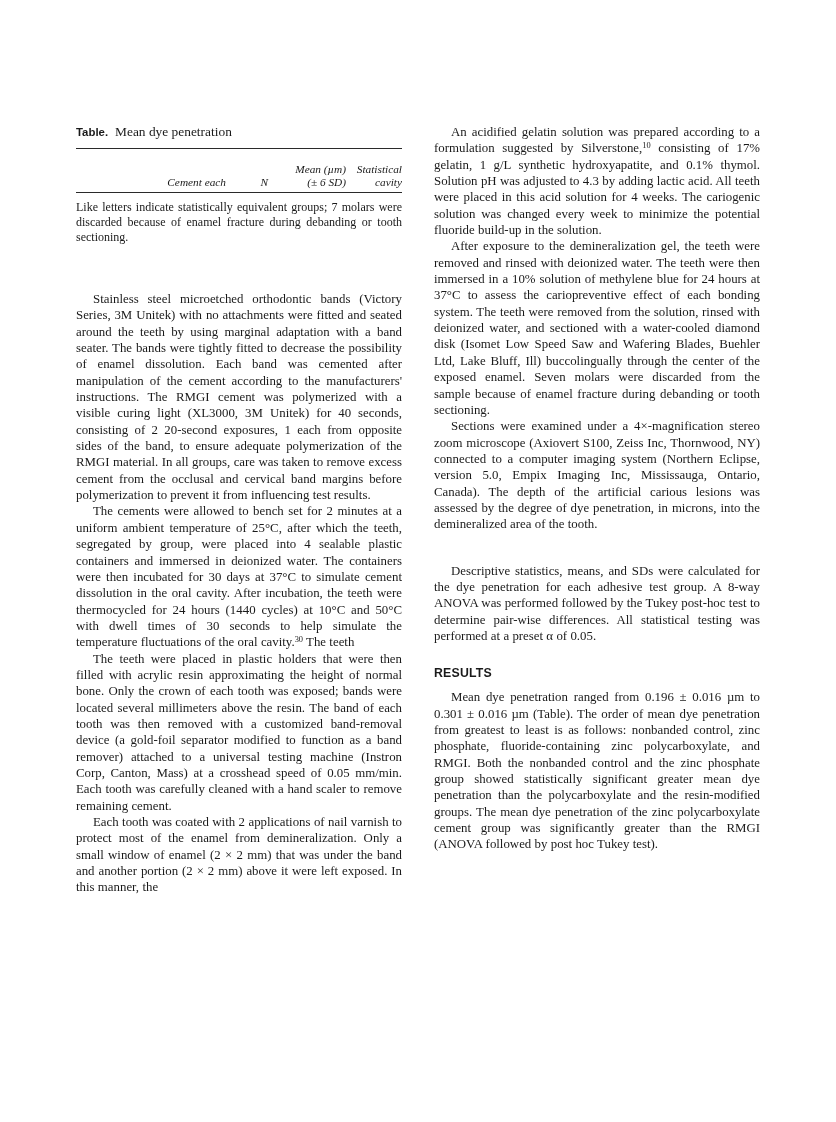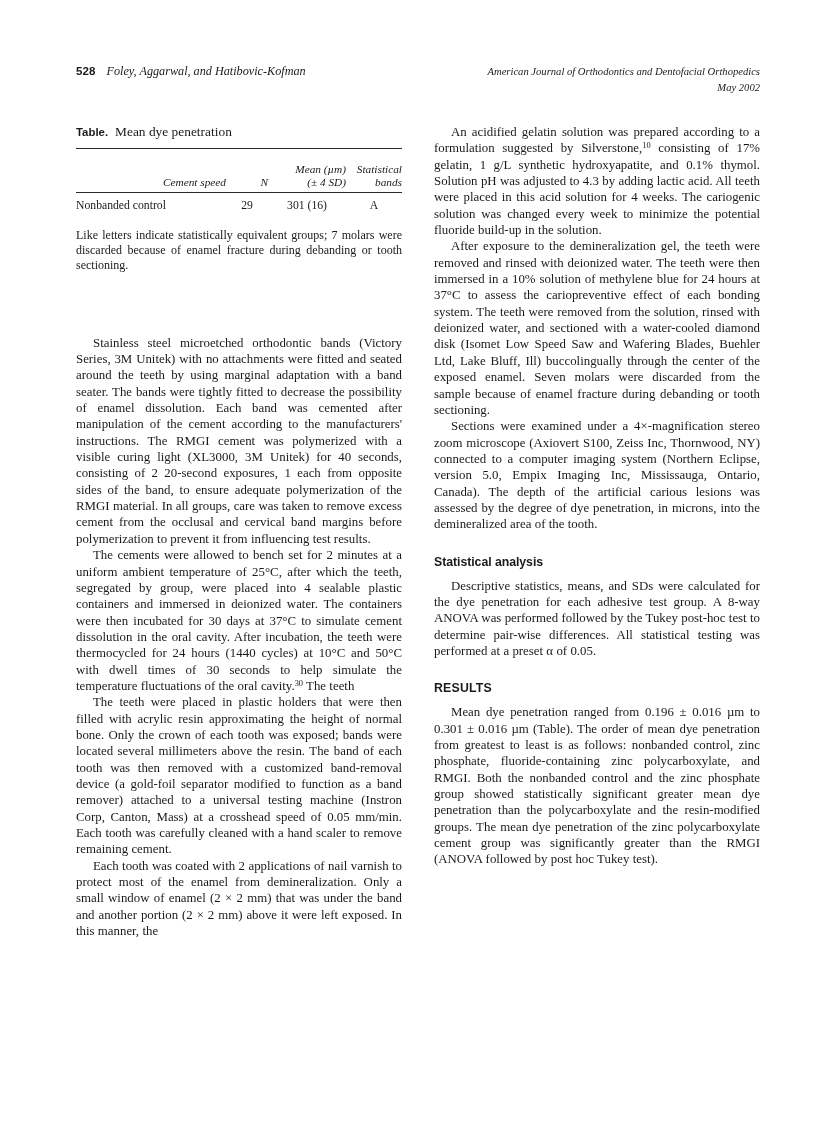--- a/index.html
+++ b/index.html
@@ -80,21 +80,21 @@
   p.body.noindent { text-indent: 0; }
   p.body + p.body { margin-top: 0; }
 
   sup.ref {
     font-size: 8.4px;
     vertical-align: 0.42em;
     line-height: 0;
   }
 
   
-  .table-block { margin-bottom: 16px; }
+  .table-block { margin-bottom: 0; }
   .table-caption {
     font-size: 12.6px;
     line-height: 15px;
     margin-bottom: 8px;
     white-space: nowrap;
   }
   .table-caption .tbl-word {
     font-family: "Liberation Sans", sans-serif;
     font-weight: bold;
     font-size: 11.4px;
@@ -156,59 +156,44 @@
     letter-spacing: 0.2px;
   }
   .gap-before-head { height: 22px; }
   .gap-after-head  { height: 8px; }
 </style>
 </head>
 <body>
 
 <div class="page">
 
-  <div class="running-head">
-    <div class="rh-left">
-      <span class="rh-folio">528</span><span class="rh-authors">Foley, Aggarwal, and Hatibovic-Kofman</span>
-    </div>
-    <div class="rh-right">
-      <div>American Journal of Orthodontics and Dentofacial Orthopedics</div>
-      <div>May 2002</div>
-    </div>
-  </div>
 
   <div class="col col-left">
 
     <div class="table-block">
       <div class="table-caption">
         <span class="tbl-word">Table.</span><span class="tbl-title">Mean dye penetration</span>
       </div>
 
       <table class="data">
         <thead>
           <tr class="head-row rule-top rule-mid">
-            <th class="c-type rule-top rule-mid">Cement speed</th>
+            <th class="c-type rule-top rule-mid">Cement each</th>
             <th class="c-n rule-top rule-mid">N</th>
             <th class="c-mean rule-top rule-mid">
               <div>Mean (µm)</div>
-              <div>(± 4 SD)</div>
+              <div>(± 6 SD)</div>
             </th>
             <th class="c-group rule-top rule-mid">
               <div>Statistical</div>
-              <div>bands</div>
+              <div>cavity</div>
             </th>
           </tr>
         </thead>
         <tbody>
-          <tr>
-            <td class="c-type">Nonbanded control</td>
-            <td class="c-n">29</td>
-            <td class="c-mean">301 (16)</td>
-            <td class="c-group">A</td>
-          </tr>
         </tbody>
       </table>
 
       <div class="table-note">Like letters indicate statistically equivalent groups; 7 molars were discarded because of enamel fracture during debanding or tooth sectioning.</div>
     </div>
 
     <div style="height:46px"></div>
 
     <p class="body">Stainless steel microetched orthodontic bands (Victory Series, 3M Unitek) with no attachments were fitted and seated around the teeth by using marginal adaptation with a band seater. The bands were tightly fitted to decrease the possibility of enamel dissolution. Each band was cemented after manipulation of the cement according to the manufacturers' instructions. The RMGI cement was polymerized with a visible curing light (XL3000, 3M Unitek) for 40 seconds, consisting of 2 20-second exposures, 1 each from opposite sides of the band, to ensure adequate polymerization of the RMGI material. In all groups, care was taken to remove excess cement from the occlusal and cervical band margins before polymerization to prevent it from influencing test results.</p>
 
@@ -222,21 +207,20 @@
   <div class="col col-right">
 
 
     <p class="body"><span>An acidified gelatin solution was prepared according to a formulation suggested by Silverstone,</span><sup class="ref">10</sup><span> consisting of 17% gelatin, 1 g/L synthetic hydroxyapatite, and 0.1% thymol. Solution pH was adjusted to 4.3 by adding lactic acid. All teeth were placed in this acid solution for 4 weeks. The cariogenic solution was changed every week to minimize the potential fluoride build-up in the solution.</span></p>
 
     <p class="body">After exposure to the demineralization gel, the teeth were removed and rinsed with deionized water. The teeth were then immersed in a 10% solution of methylene blue for 24 hours at 37°C to assess the cariopreventive effect of each bonding system. The teeth were removed from the solution, rinsed with deionized water, and sectioned with a water-cooled diamond disk (Isomet Low Speed Saw and Wafering Blades, Buehler Ltd, Lake Bluff, Ill) buccolingually through the center of the exposed enamel. Seven molars were discarded from the sample because of enamel fracture during debanding or tooth sectioning.</p>
 
     <p class="body">Sections were examined under a 4×-magnification stereo zoom microscope (Axiovert S100, Zeiss Inc, Thornwood, NY) connected to a computer imaging system (Northern Eclipse, version 5.0, Empix Imaging Inc, Mississauga, Ontario, Canada). The depth of the artificial carious lesions was assessed by the degree of dye penetration, in microns, into the demineralized area of the tooth.</p>
 
     <div class="gap-before-head"></div>
-    <h2 class="subhead">Statistical analysis</h2>
     <div class="gap-after-head"></div>
 
     <p class="body">Descriptive statistics, means, and SDs were calculated for the dye penetration for each adhesive test group. A 8-way ANOVA was performed followed by the Tukey post-hoc test to determine pair-wise differences. All statistical testing was performed at a preset α of 0.05.</p>
 
     <div class="gap-before-head"></div>
     <h2 class="subhead caps">RESULTS</h2>
     <div class="gap-after-head"></div>
 
     <p class="body">Mean dye penetration ranged from 0.196 ± 0.016 µm to 0.301 ± 0.016 µm (Table). The order of mean dye penetration from greatest to least is as follows: nonbanded control, zinc phosphate, fluoride-containing zinc polycarboxylate, and RMGI. Both the nonbanded control and the zinc phosphate group showed statistically significant greater mean dye penetration than the polycarboxylate and the resin-modified groups. The mean dye penetration of the zinc polycarboxylate cement group was significantly greater than the RMGI (ANOVA followed by post hoc Tukey test).</p>
   </div>

